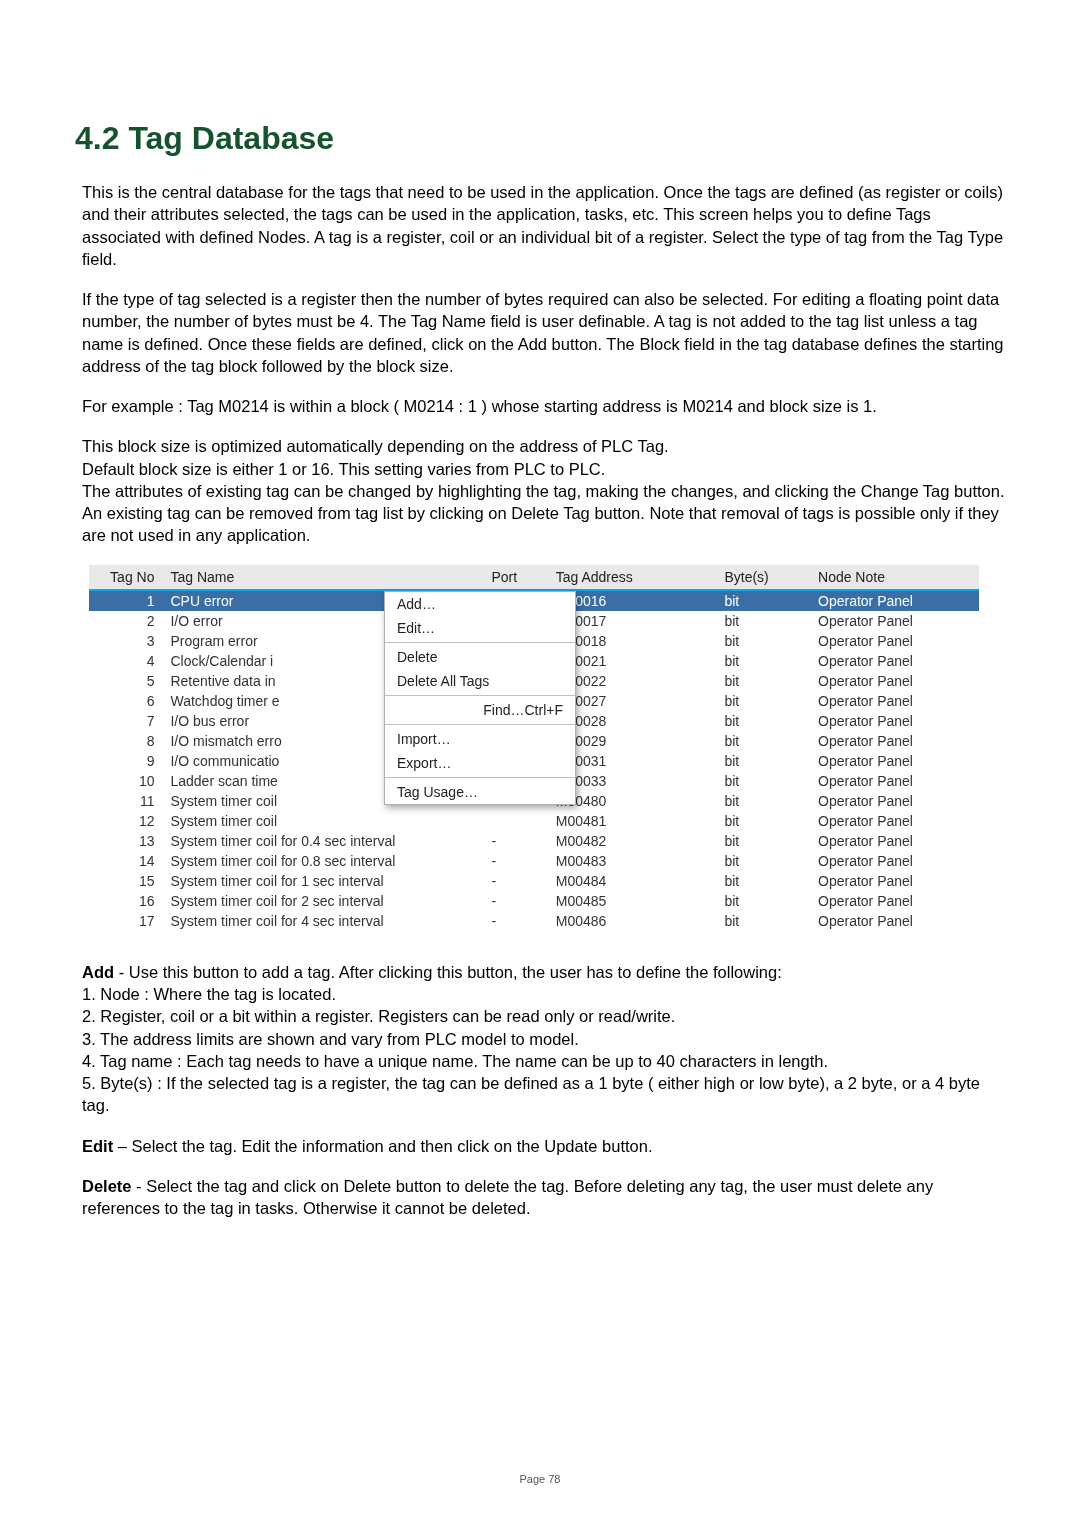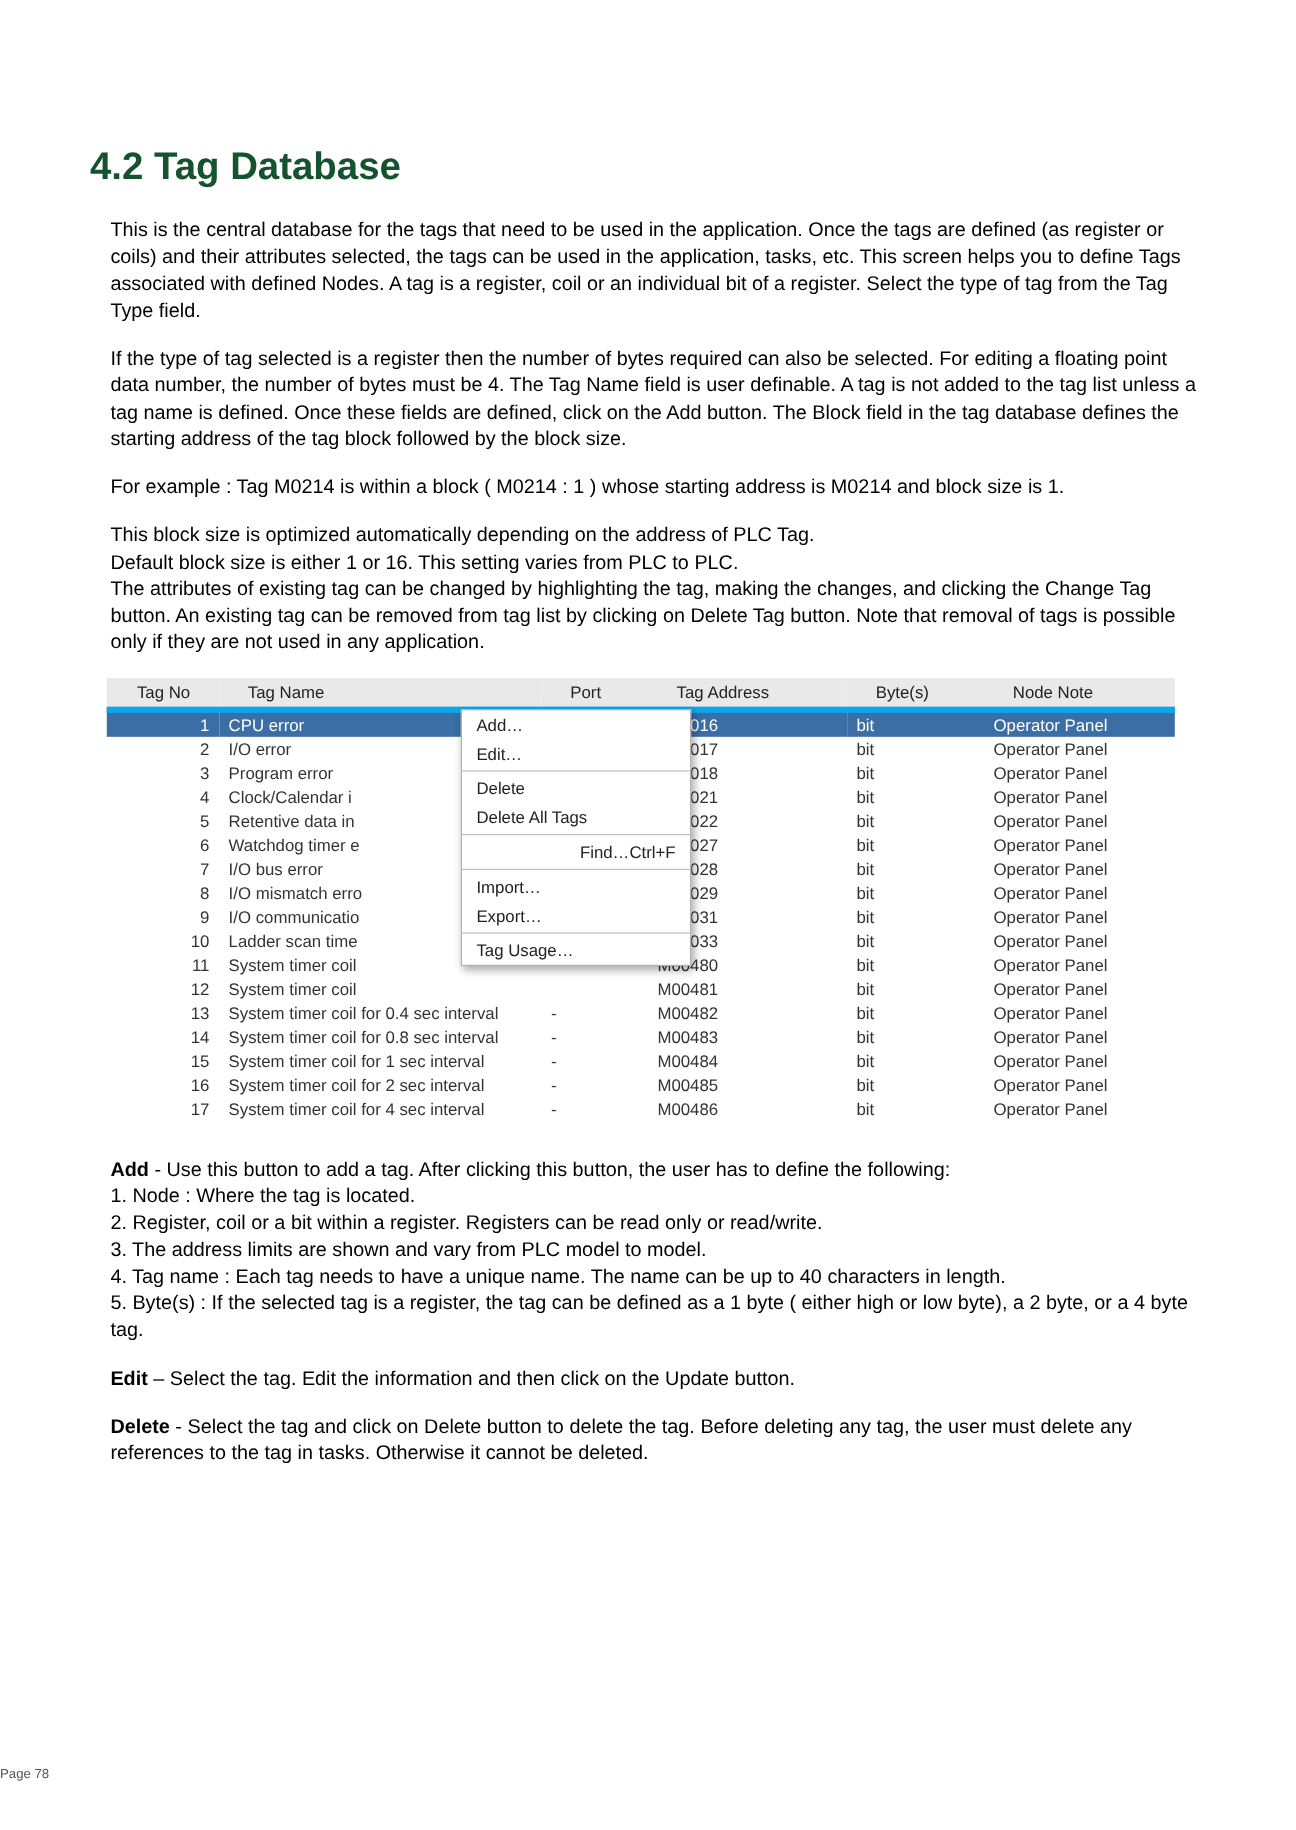--- a/index.html
+++ b/index.html
@@ -1,37 +1,37 @@
 <!DOCTYPE html>
 <html><head>
 <meta charset="utf-8">
 <style>
 html,body{margin:0;padding:0;background:#fff;font-family:Arial,Helvetica,sans-serif;color:#000}
 .page{width:1080px;min-height:1525px;margin:0 auto;padding:120px 75px 60px 75px;box-sizing:border-box;position:relative}
 h2{color:#14532d;font-size:32px;margin:0 0 24px 0;font-weight:bold}
-p{font-size:16.5px;line-height:1.35;margin:0 0 18px 17px}
+p{font-size:16.5px;line-height:1.35;margin:0 0 18px 7px}
 .block{margin-bottom:18px}
 .b{font-weight:bold}
 .table-wrap{margin:6px 0 30px 14px}
 table{border-collapse:collapse;font-size:14px;color:#333;width:890px}
-th{background:#e9e9e9;text-align:left;font-weight:normal;padding:4px 24px;border-bottom:5px solid #0ea5e9;color:#222}
+th{background:#e9e9e9;text-align:left;font-weight:normal;padding:4px 8px;border-bottom:2px solid #0ea5e9;color:#222}
 td{padding:2px 8px;color:#333}
 tr.sel td{background:#3a6ea5;color:#fff}
 .col-no{width:60px;text-align:right}
 .col-name{width:320px}
 .col-port{width:50px;text-align:left}
 .col-addr{width:160px}
 .col-bytes{width:80px}
 .col-node{width:160px}
 .context-menu{position:absolute;left:295px;top:26px;width:190px;background:#fff;border:1px solid #b0b0b0;box-shadow:2px 3px 7px rgba(0,0,0,0.35);font-size:14px;color:#222}
 .ctx-item{padding:4px 12px;white-space:nowrap}
 .ctx-item.shortcut{display:flex;justify-content:flex-end}
 .ctx-sep{height:1px;background:#c0c0c0;margin:2px 0}
 .table-wrap-pos{position:relative}
-.footer{font-size:11px;color:#555;position:absolute;bottom:40px;left:0;right:0}
+.footer{text-align:center;font-size:11px;color:#555;position:absolute;bottom:40px;left:0;right:0}
 </style>
 </head>
 <body>
 <div class="page">
 
 <h2>4.2  Tag  Database</h2>
 
 <p>This is the central database for the tags that need to be used in the application. Once the tags are defined (as register or coils) and their attributes selected, the tags can be used in the application, tasks, etc. This screen helps you to define Tags associated with defined Nodes. A tag is a register, coil or an individual bit of a register. Select the type of tag from the Tag Type field.</p>
 <p>If the type of tag selected is a register then the number of bytes required can also be selected. For editing a floating point data number, the number of bytes must be 4. The Tag Name field is user definable. A tag is not added to the tag list unless a tag name is defined. Once these fields are defined, click on the Add button. The Block field in the tag database defines the starting address of the tag block followed by the block size.</p>
 <p>For example : Tag M0214 is within a block ( M0214 : 1 ) whose starting address is M0214 and block size is 1.</p>

